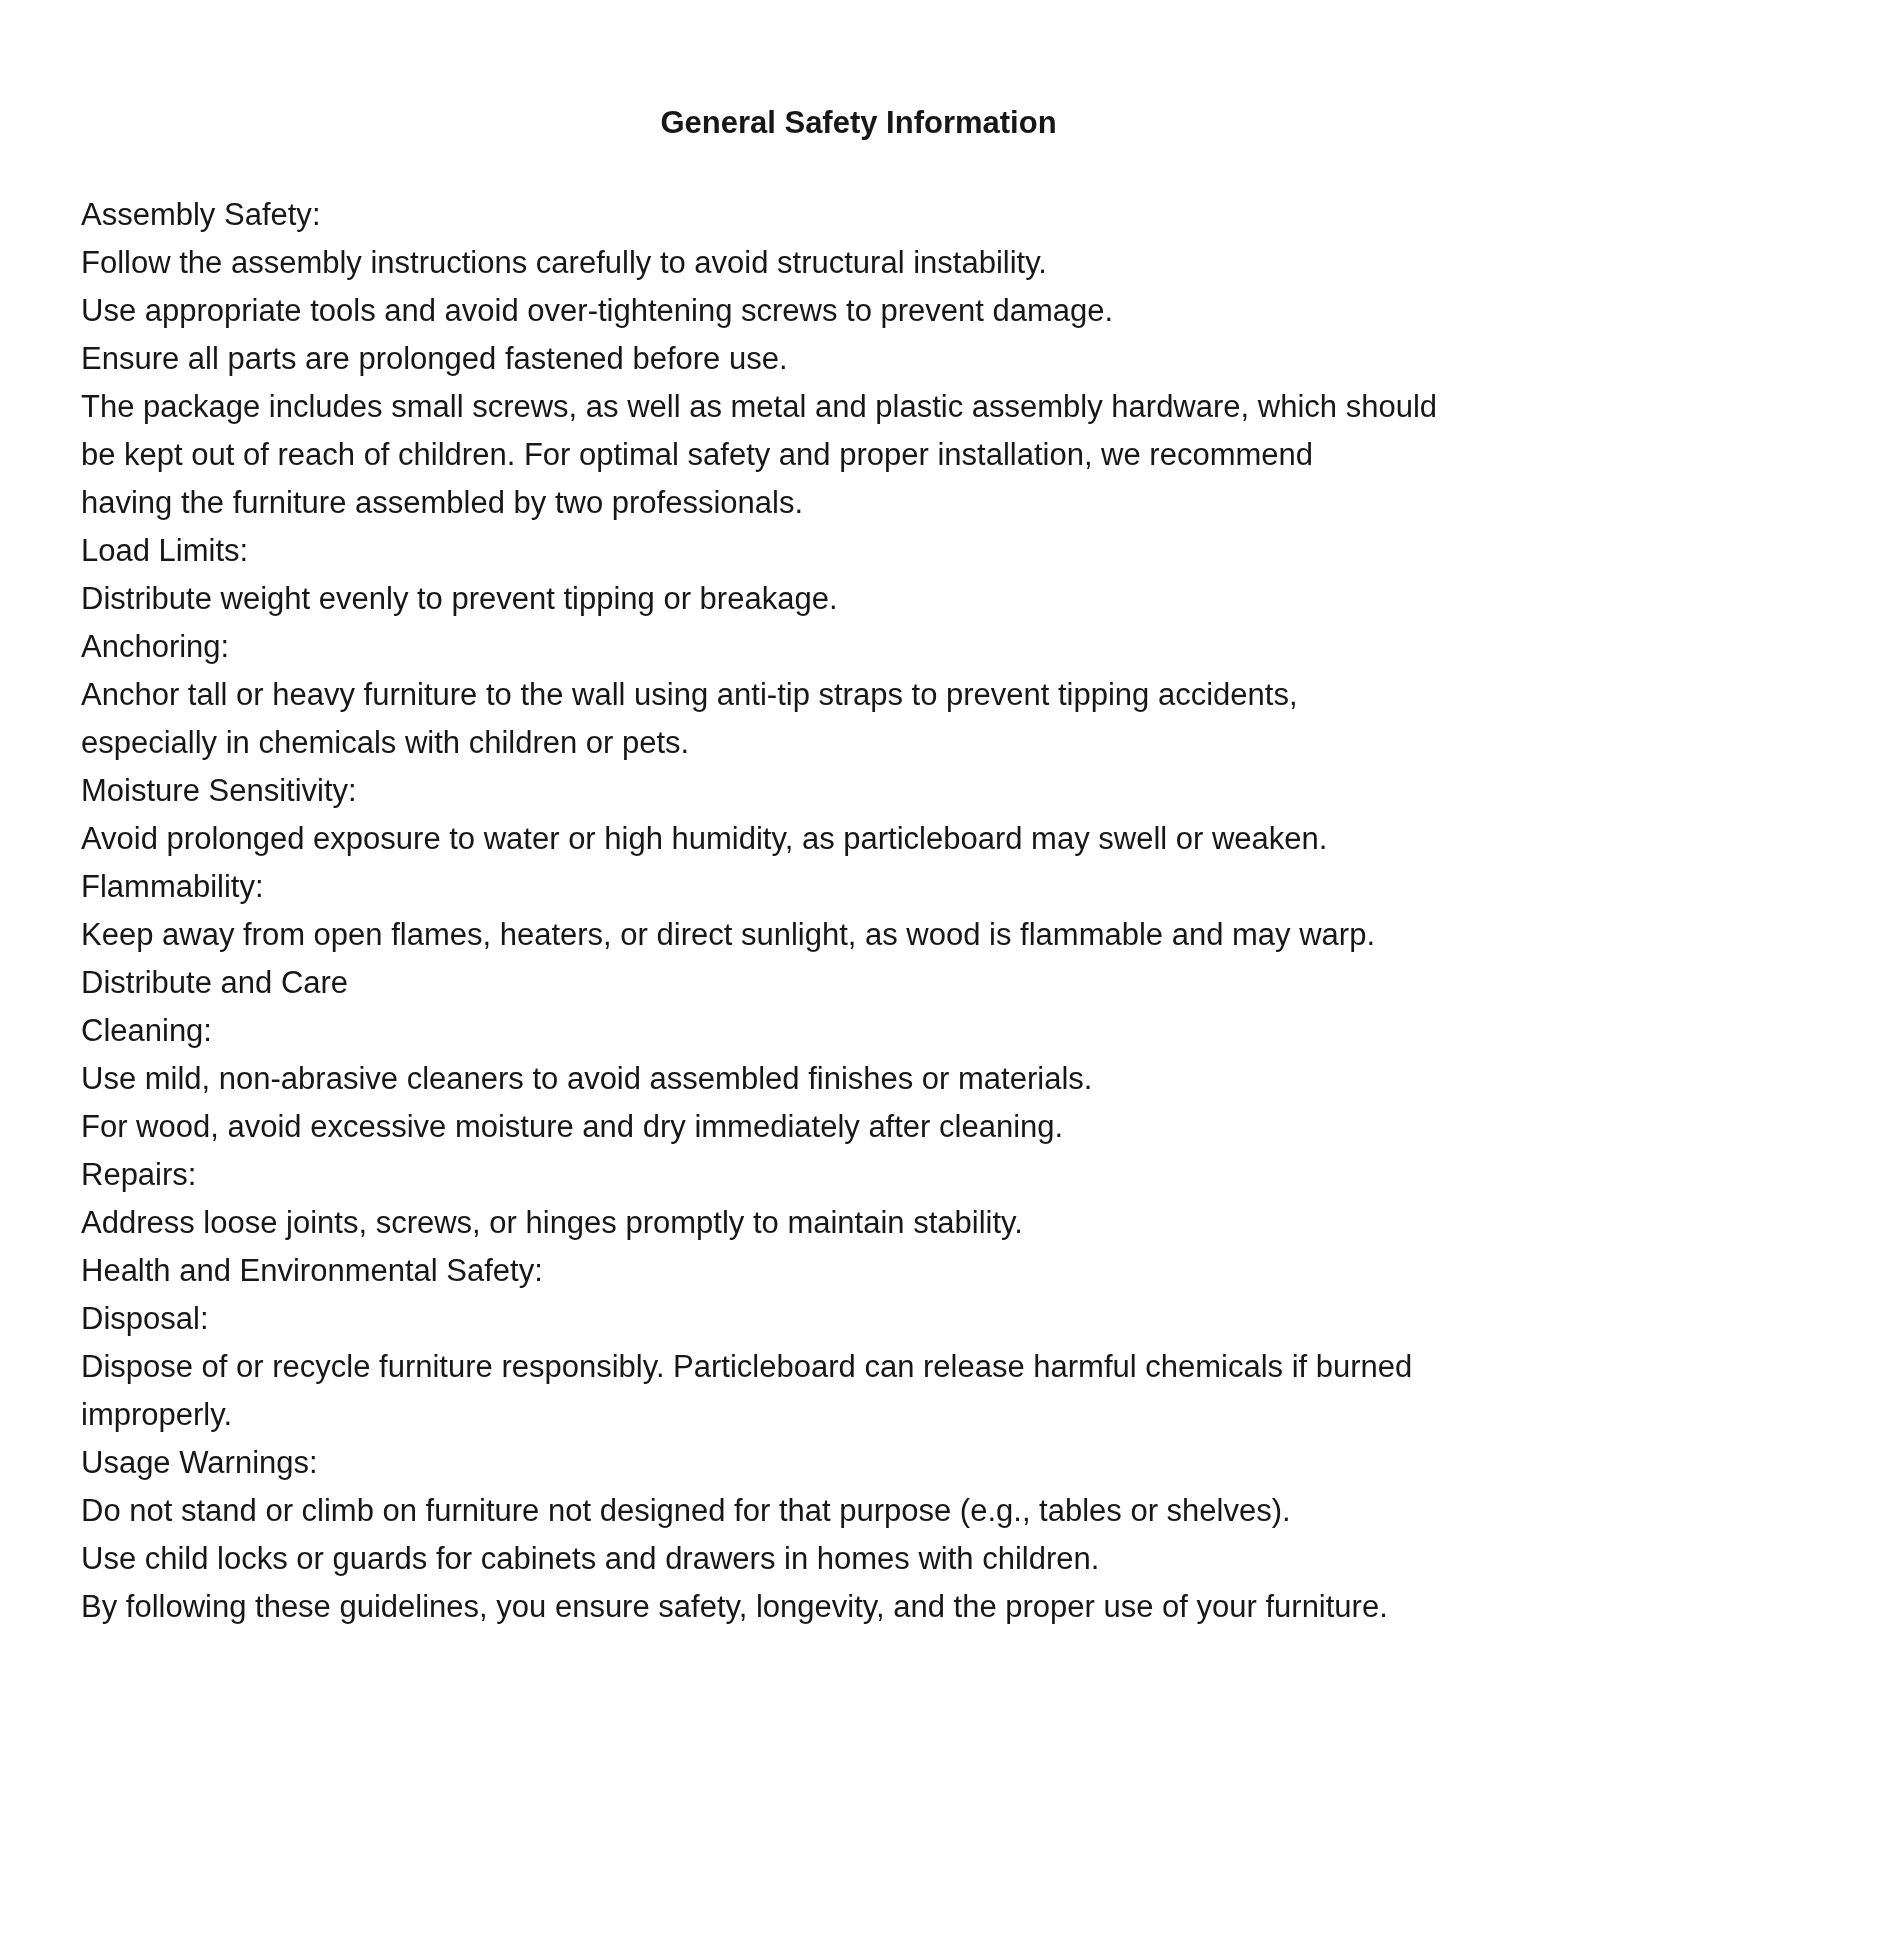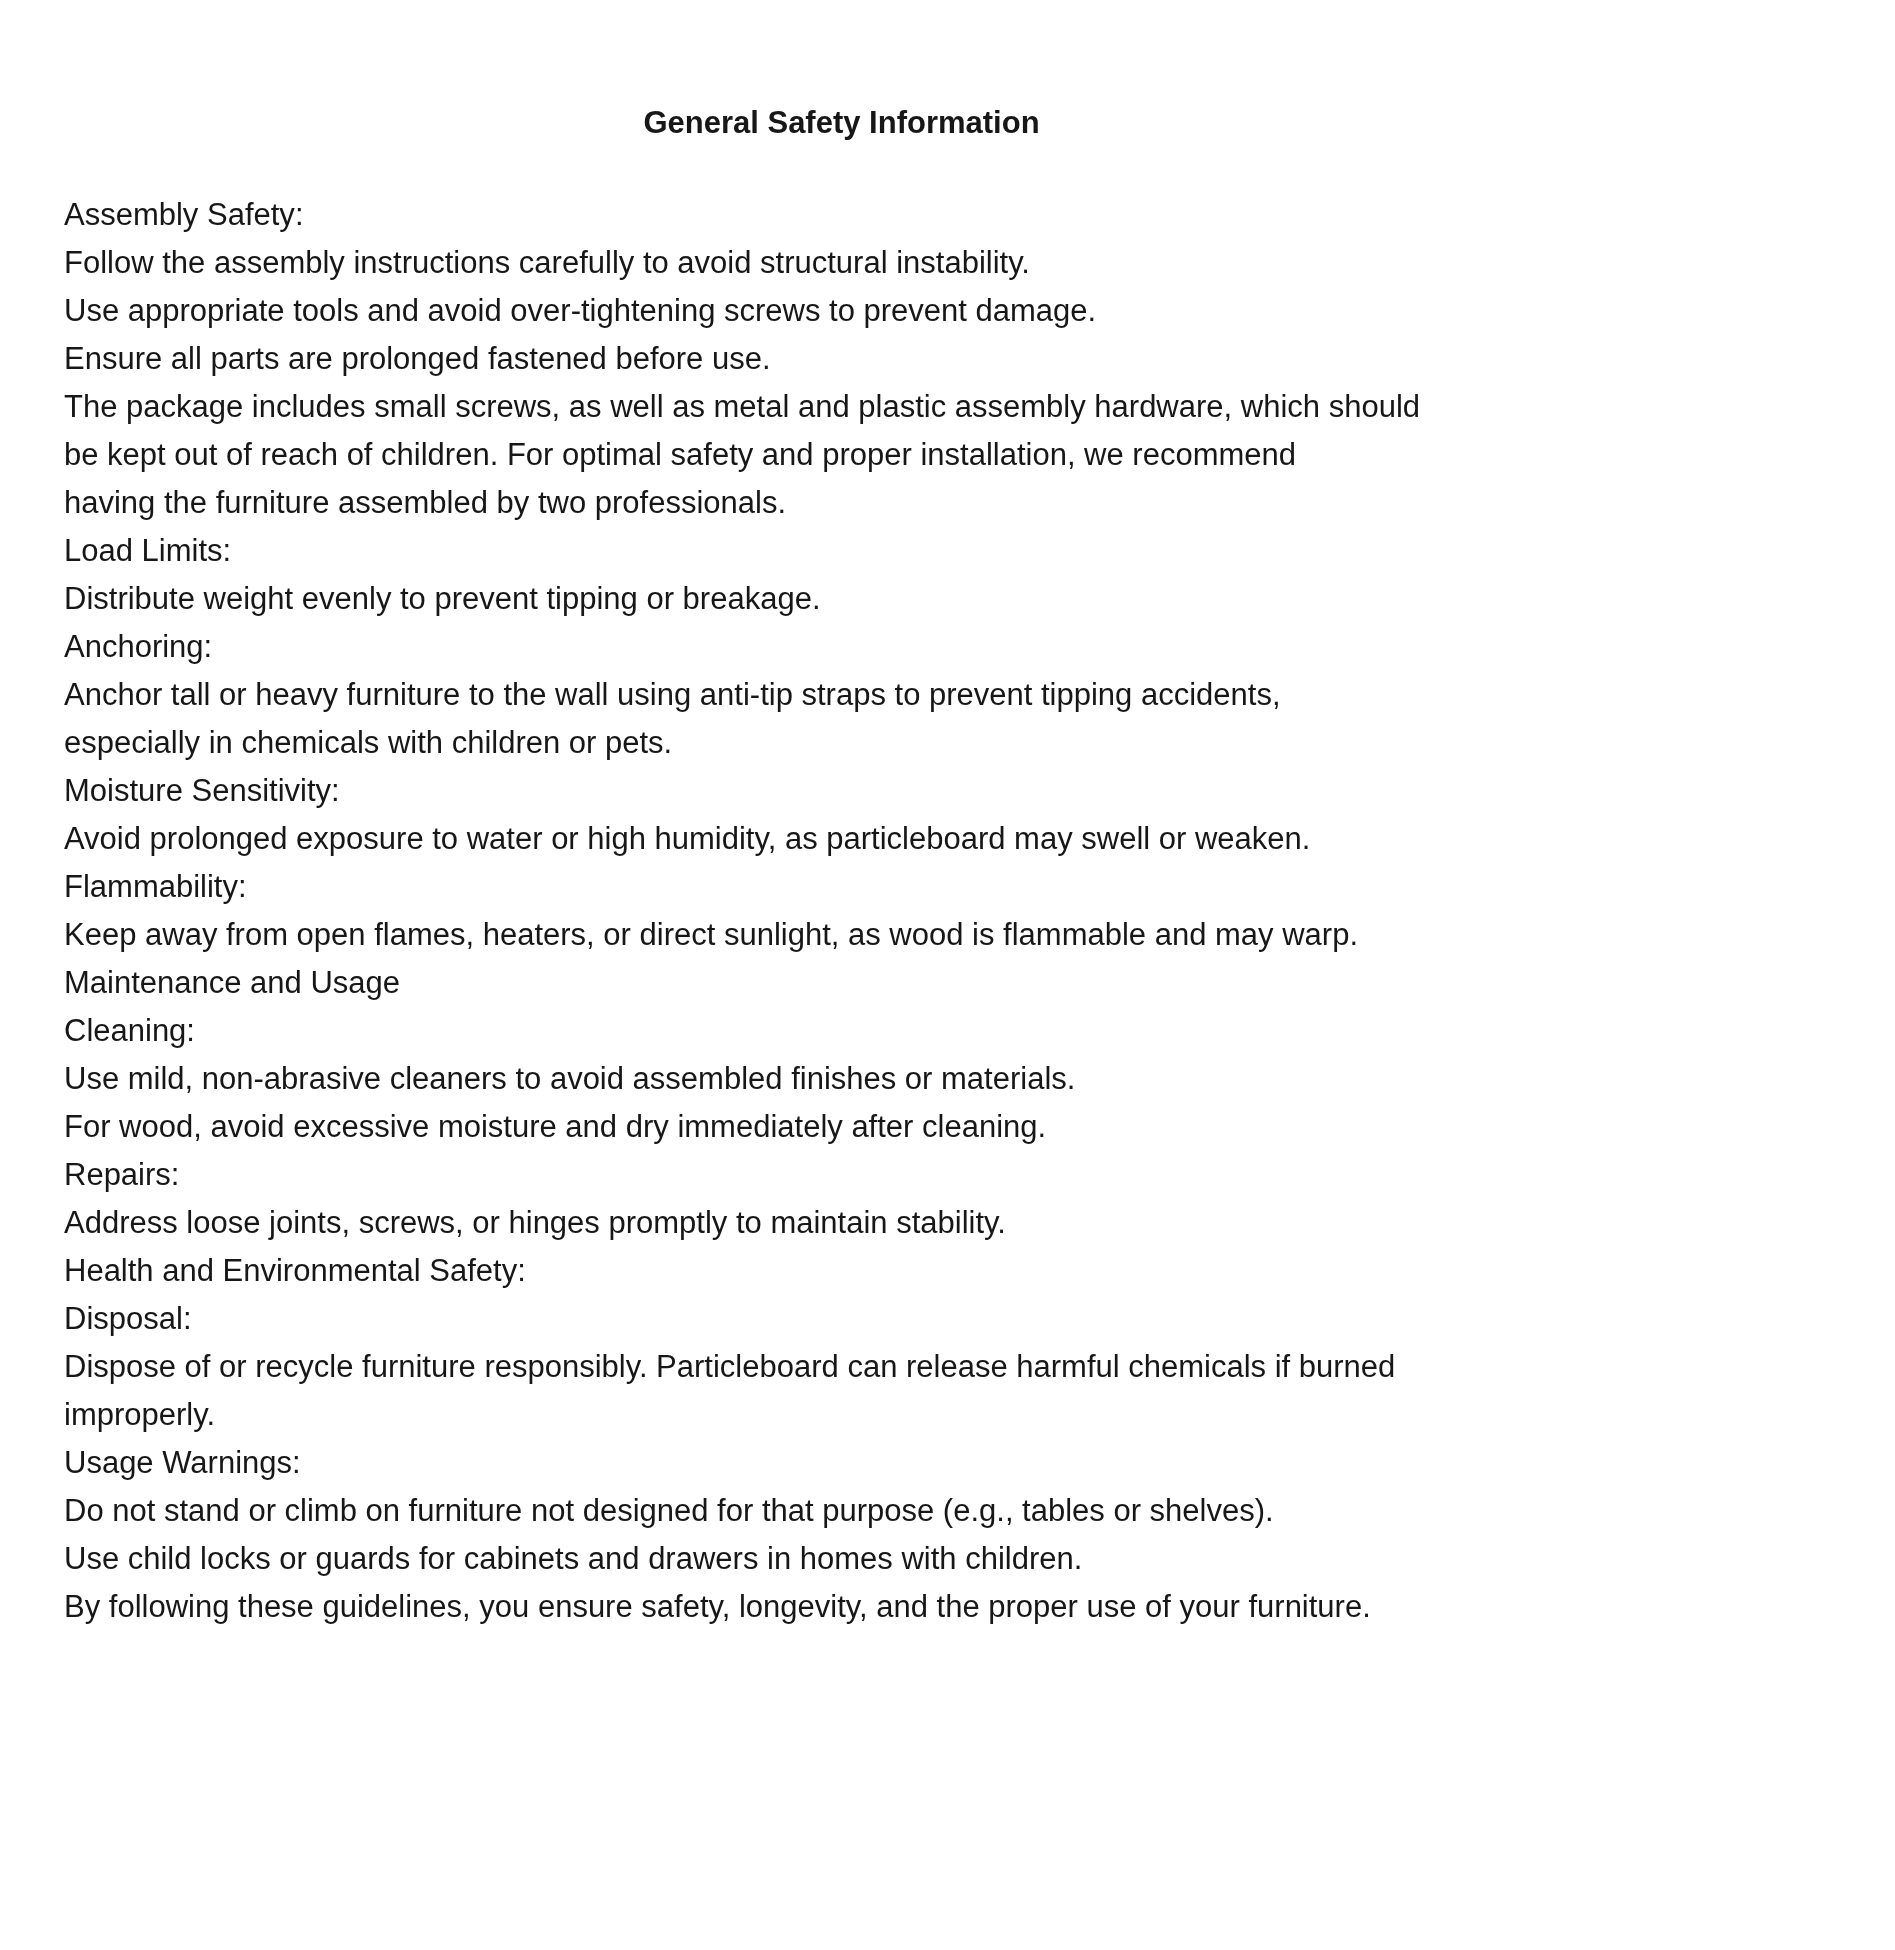--- a/index.html
+++ b/index.html
@@ -12,21 +12,21 @@
     width: 1896px;
     height: 1950px;
     background: #ffffff;
     font-family: "Liberation Sans", sans-serif;
     color: #171717;
     overflow: hidden;
     box-sizing: border-box;
     padding-top: 99px;
   }
   .content {
-    margin-left: 64px;
+    margin-left: 81px;
     width: 1555px;
   }
   .title {
     font-size: 31px;
     line-height: 48px;
     font-weight: 700;
     text-align: center;
     white-space: pre;
   }
   .body {
@@ -58,21 +58,21 @@
         <div class="line">having the furniture assembled by two professionals.</div>
         <div class="line"><span class="bold">Load Limits</span>:</div>
         <div class="line">Distribute weight evenly to prevent tipping or breakage.</div>
         <div class="line"><span class="bold">Anchoring</span>:</div>
         <div class="line">Anchor tall or heavy furniture to the wall using anti-tip straps to prevent tipping accidents,</div>
         <div class="line">especially in chemicals with children or pets.</div>
         <div class="line"><span class="bold">Moisture Sensitivity</span>:</div>
         <div class="line">Avoid prolonged exposure to water or high humidity, as particleboard may swell or weaken.</div>
         <div class="line"><span class="bold">Flammability</span>:</div>
         <div class="line">Keep away from open flames, heaters, or direct sunlight, as wood is flammable and may warp.</div>
-        <div class="line"><span class="bold">Maintenance and Usage</span></div>
+        <div class="line"><span class="bold">Distribute and Care</span></div>
         <div class="line">Cleaning:</div>
         <div class="line">Use mild, non-abrasive cleaners to avoid assembled finishes or materials.</div>
         <div class="line">For wood, avoid excessive moisture and dry immediately after cleaning.</div>
         <div class="line"><span class="bold">Repairs</span>:</div>
         <div class="line">Address loose joints, screws, or hinges promptly to maintain stability.</div>
         <div class="line"><span class="bold">Health and Environmental Safety</span>:</div>
         <div class="line"><span class="bold">Disposal</span>:</div>
         <div class="line">Dispose of or recycle furniture responsibly. Particleboard can release harmful chemicals if burned</div>
         <div class="line">improperly.</div>
         <div class="line"><span class="bold">Usage Warnings</span>:</div>

